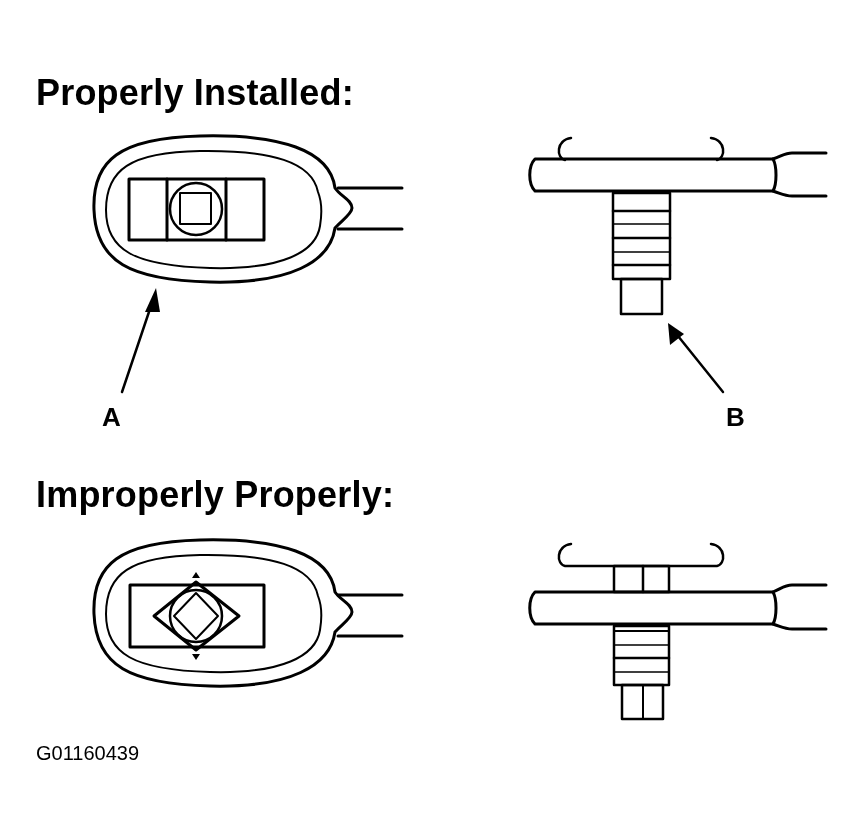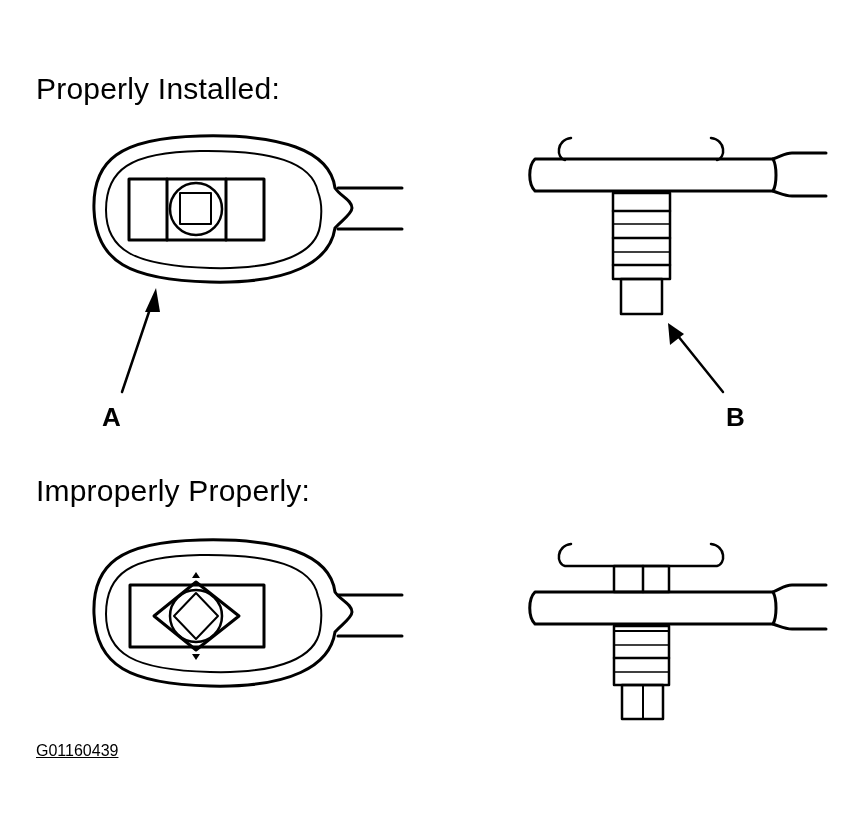--- a/index.html
+++ b/index.html
@@ -1,19 +1,19 @@
 <!DOCTYPE html>
 <html><head>
 <meta charset="utf-8">
 <style>
   html, body { margin:0; padding:0; background:#ffffff; }
   body { width:865px; height:840px; position:relative; overflow:hidden; font-family:"Liberation Sans", sans-serif; color:#000; }
-  .heading { position:absolute; font-weight:normal; font-size:30px; letter-spacing:0.2px; }
+  .heading { position:absolute; font-weight:bold; font-size:36px; letter-spacing:0.2px; }
   .label { position:absolute; font-weight:bold; font-size:26px; }
-  .code { position:absolute; font-size:16px;text-decoration:underline; }
+  .code { position:absolute; font-size:20px; }
   svg.art { position:absolute; left:0; top:0; }
 </style>
 </head>
 <body>
 
 <div class="heading" style="left:36px; top:72px;">Properly Installed:</div>
 <div class="heading" style="left:36px; top:474px;">Improperly Properly:</div>
 <div class="label" style="left:102px; top:402px;">A</div>
 <div class="label" style="left:726px; top:402px;">B</div>
 <div class="code" style="left:36px; top:742px;">G01160439</div>

